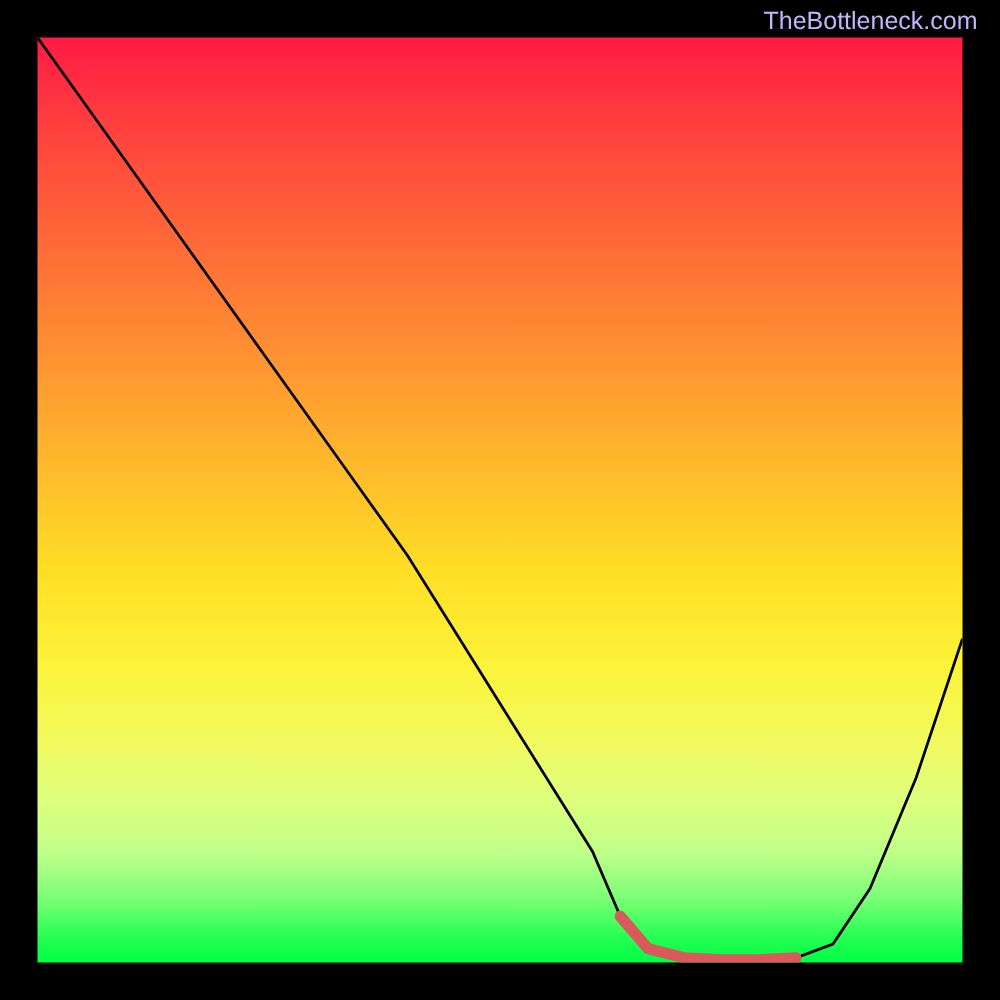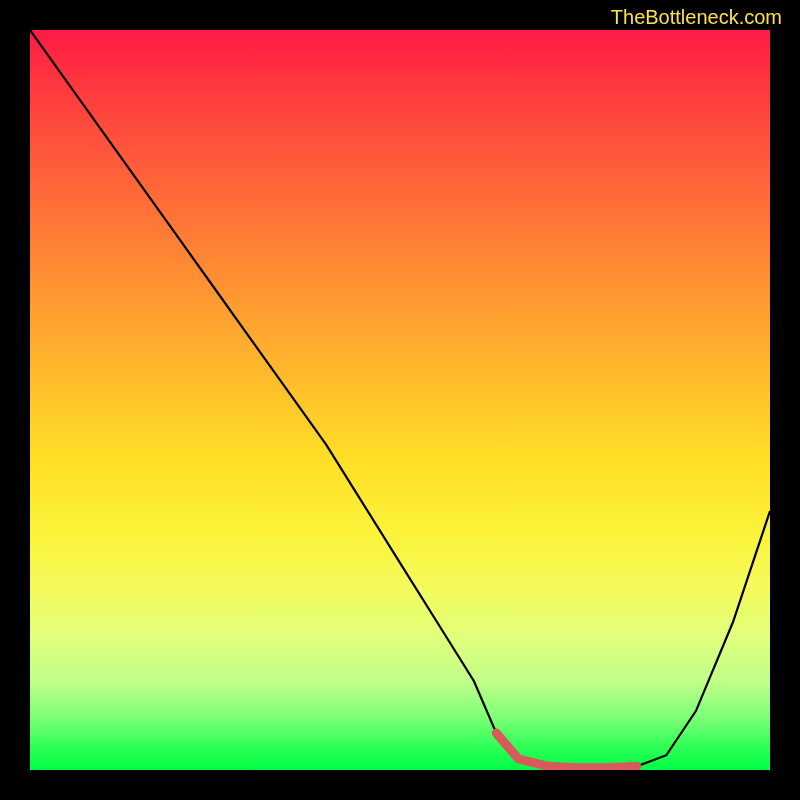--- a/index.html
+++ b/index.html
@@ -1,17 +1,17 @@
 <!DOCTYPE html>
 <html><head>
 <meta charset="utf-8">
 <style>
   * { margin: 0; padding: 0; box-sizing: border-box; }
   body { width: 800px; height: 800px; background: #000; position: relative; font-family: Arial, sans-serif; }
-  .watermark { position: absolute; top: 6px; right: 18px; color: #fde047; font-size: 20px; font-weight: 500; z-index: 10; }
+  .watermark { position: absolute; top: 6px; right: 18px; color: #c4b5fd; font-size: 20px; font-weight: 500; z-index: 10; }
   .plot-area { position: absolute; left: 30px; top: 30px; width: 740px; height: 740px; }
   .gradient-bg { position: absolute; inset: 0; background: linear-gradient(to bottom,
       #ff1a44 0%,
       #ff3a3f 8%,
       #ff5c3a 18%,
       #ff7d35 28%,
       #ff9e30 38%,
       #ffbf2b 48%,
       #ffdf26 58%,
       #fcf33a 68%,

